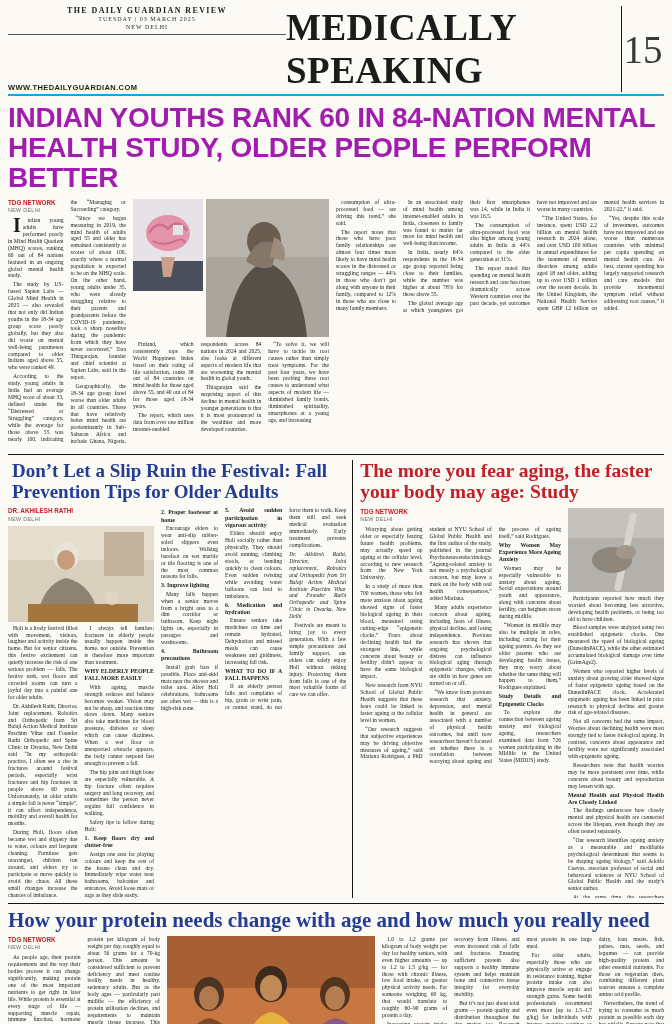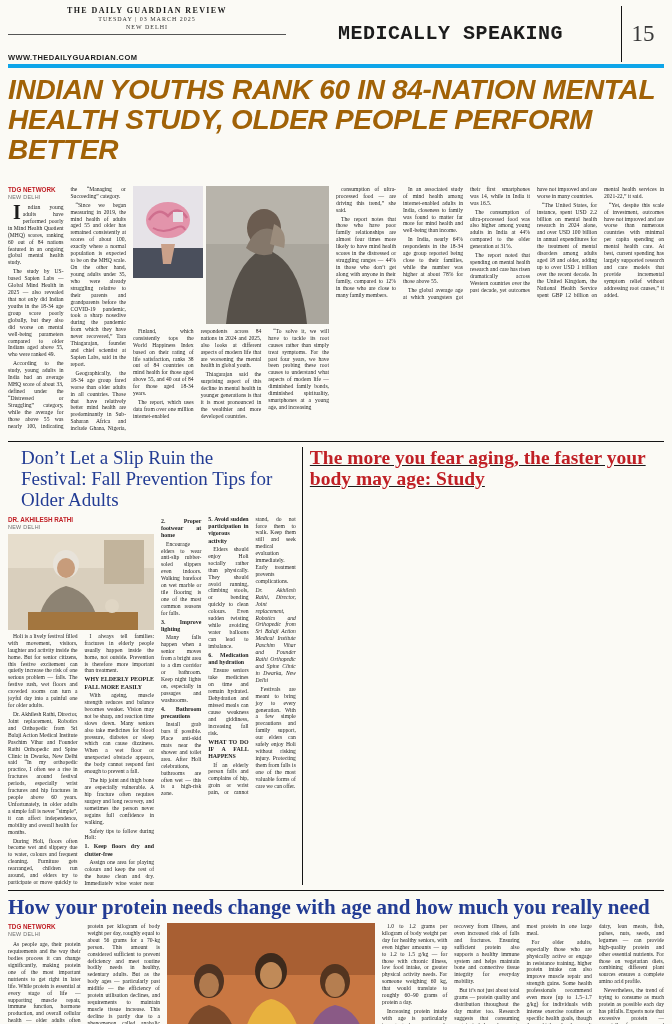--- a/index.html
+++ b/index.html
@@ -1,34 +1,34 @@
 <!DOCTYPE html>
 <html><head>
 <meta charset="utf-8">
 <style>
   html,body{margin:0;padding:0;background:#777;}
   .page{width:672px;height:1024px;background:#fbfaf5;box-sizing:border-box;
         padding:6px 8px;position:relative;overflow:hidden;
         font-family:"Liberation Serif", serif;color:#1c1c1c;}
   
-  .header{display:flex;align-items:stretch;border-bottom:4px solid #0ea5e9;padding-bottom:2px;}
+  .header{display:flex;align-items:stretch;border-bottom:2px solid #0ea5e9;padding-bottom:2px;}
   .h-left{width:278px;display:flex;flex-direction:column;justify-content:space-between;}
   .h-left-top{text-align:center;line-height:1.3;border-bottom:1px solid #555;padding-bottom:2px;}
   .paper-name{font-size:8px;font-weight:bold;letter-spacing:1.4px;}
   .date-line,.city-line{font-size:6px;letter-spacing:1px;color:#333;}
   .website{font-size:7.5px;font-weight:bold;letter-spacing:.4px;padding-top:3px;
            font-family:"Liberation Sans", sans-serif;margin-top:15px;}
   .masthead{flex:1;display:flex;align-items:center;justify-content:center;
-            font-size:20px;font-weight:bold;letter-spacing:.5px;font-family:Liberation Mono, monospace;}
+            font-size:37px;font-weight:bold;letter-spacing:.5px;}
   .pageno{width:42px;margin-left:6px;border-left:1.5px solid #151515;display:flex;
-          align-items:center;justify-content:center;font-size:23px;color:#3a3a3a;}
-  
-  .lead-headline{color:#a16207;font-family:"Liberation Sans", sans-serif;font-weight:800;
-                 font-size:28px;line-height:1.07;letter-spacing:-.3px;margin:7px 0 21px;
-                 text-transform:uppercase;font-style:italic;}
+          align-items:center;justify-content:center;font-size:39px;color:#3a3a3a;}
+  
+  .lead-headline{color:#a21caf;font-family:"Liberation Sans", sans-serif;font-weight:800;
+                 font-size:28px;line-height:1.07;letter-spacing:-.3px;margin:7px 0 6px;
+                 text-transform:uppercase;}
   
   .bt{font-size:5.6px;line-height:1.24;text-align:justify;overflow:hidden;}
   .body-p{margin:0 0 2px;text-indent:5px;}
   .body-p.ital{font-style:italic;text-indent:0;}
   .subhead{font-size:5.9px;margin:2px 0 1px;font-weight:bold;}
   .cols-1{columns:1;column-gap:7px;}
   .cols-2{columns:2;column-gap:7px;}
   .cols-3{columns:3;column-gap:7px;}
   .cols-4{columns:4;column-gap:7px;}
   .cols-5{columns:5;column-gap:7px;}
@@ -42,22 +42,22 @@
   .lead-left{width:118px;}
   .lead-center{width:196px;display:flex;flex-direction:column;gap:4px;}
   .imgrow{display:flex;gap:3px;align-items:flex-start;}
   .lead-mid{flex:1;overflow:hidden;}
   .lead-right{flex:1;}
   figure{margin:0;}
   figure svg{display:block;}
   
   .section-mid{display:flex;margin-top:5px;border-top:1.5px solid #151515;padding-top:5px;height:438px;}
   .fall{width:352px;padding-right:6px;border-right:1px solid #151515;box-sizing:border-box;display:flex;flex-direction:column;}
-  .aging{flex:1;padding-left:7px;display:flex;flex-direction:row;text-decoration:underline;}
-  .fall-headline{font-size:19px;color:#233c94;font-weight:normal;line-height:1.12;margin:0 13px 5px;}
+  .aging{flex:1;padding-left:7px;display:flex;flex-direction:column;}
+  .fall-headline{font-size:19px;color:#233c94;font-weight:bold;line-height:1.12;margin:0 4px 5px;}
   .aging-headline{font-size:19.5px;color:#c02026;font-weight:bold;line-height:1.1;margin:0 0 5px;}
   .fall-body{display:flex;gap:7px;flex:1;overflow:hidden;}
   .fall-leftsub{width:146px;display:flex;flex-direction:column;}
   .fall-leftsub .cols-2{flex:1;margin-top:3px;}
   .fall-rightsub{flex:1;}
   .fall-rightsub .cols-3{height:100%;}
   .aging-body{display:flex;gap:7px;flex:1;overflow:hidden;}
   .aging-leftsub{flex:1;display:flex;flex-direction:column;}
   .aging-leftsub .cols-3{flex:1;}
   .aging-rightsub{width:96px;display:flex;flex-direction:column;}

